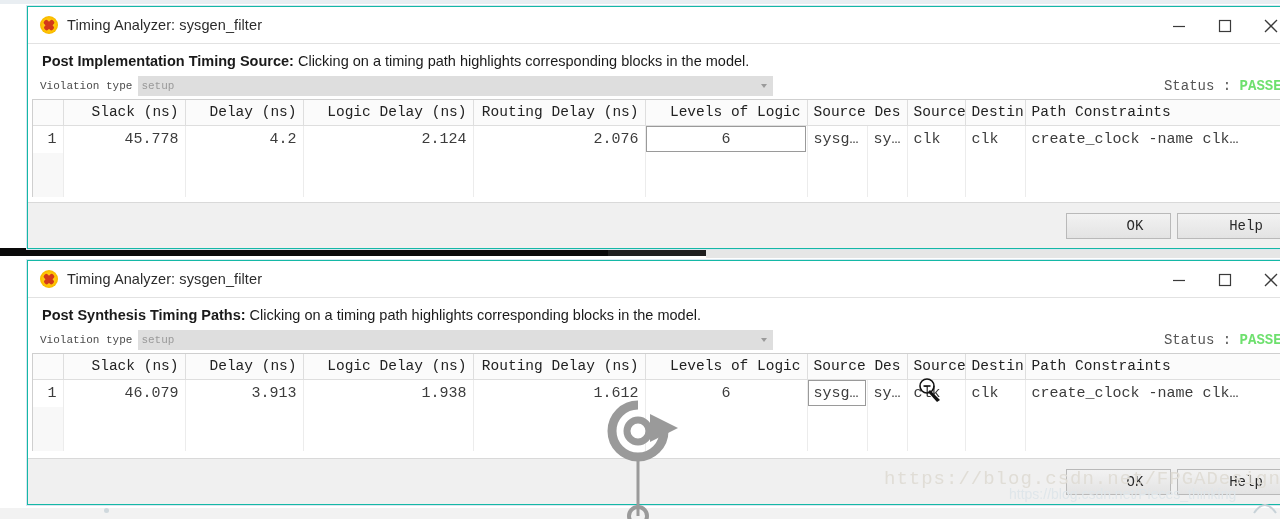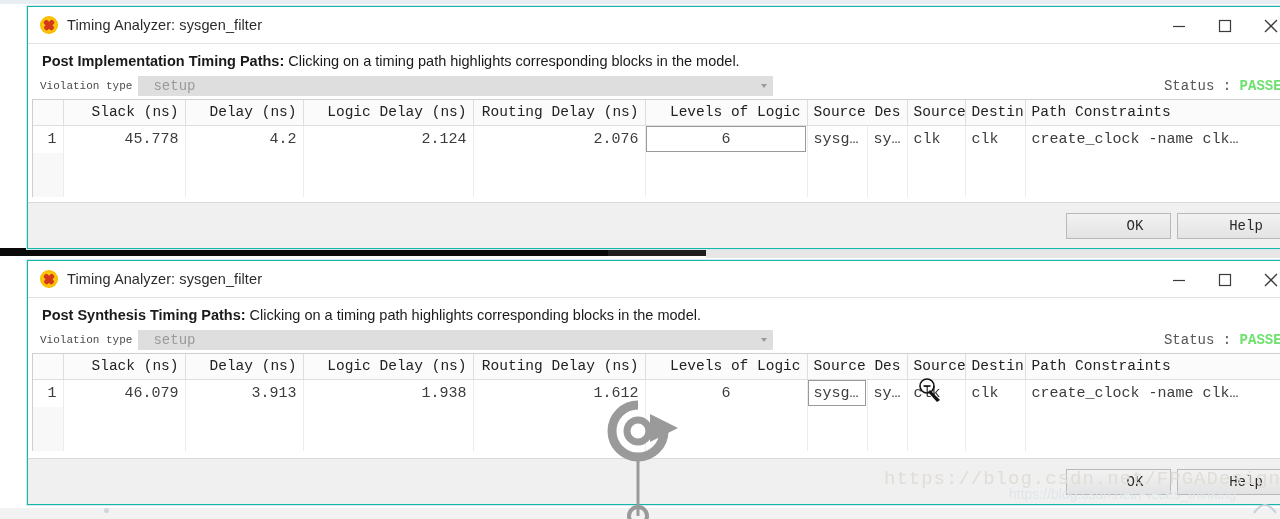--- a/index.html
+++ b/index.html
@@ -148,23 +148,23 @@
   .violation-combo {
     position: relative;
     flex: 0 0 auto;
     width: 635px;
     height: 20px;
     background: #dedede;
     display: flex;
     align-items: center;
   }
   .violation-combo .val {
-    font-size: 14px;
+    font-size: 11px;
     color: #9a9a9a;
-    padding-left: 15px;
+    padding-left: 3px;
     font-family: "Liberation Mono", "DejaVu Sans Mono", monospace;
   }
   .combo-arrow {
     position: absolute;
     right: 6px; top: 50%;
     transform: translateY(-50%);
     width: 0; height: 0;
     border-left: 3.5px solid transparent;
     border-right: 3.5px solid transparent;
     border-top: 4px solid #9a9a9a;
@@ -360,21 +360,21 @@
         <button class="win-btn">
           <svg width="16" height="16" viewBox="0 0 16 16">
               <line x1="2" y1="2" x2="14" y2="14" stroke="#3a3a3a" stroke-width="1.3"></line>
               <line x1="14" y1="2" x2="2" y2="14" stroke="#3a3a3a" stroke-width="1.3"></line>
             </svg>
         </button>
       </div>
     </div>
 
     <div class="desc">
-      <b>Post Implementation Timing Paths:</b><span> Clicking on a timing path highlights corresponding blocks in the model.</span>
+      <b>Post Implementation Timing Source:</b><span> Clicking on a timing path highlights corresponding blocks in the model.</span>
     </div>
 
     <div class="violation-bar">
       <span class="violation-label">Violation type</span>
       <div class="violation-combo">
         <span class="val">setup</span>
         <span class="combo-arrow"></span>
       </div>
       <span class="status-wrap">
         <span>Status :</span>

